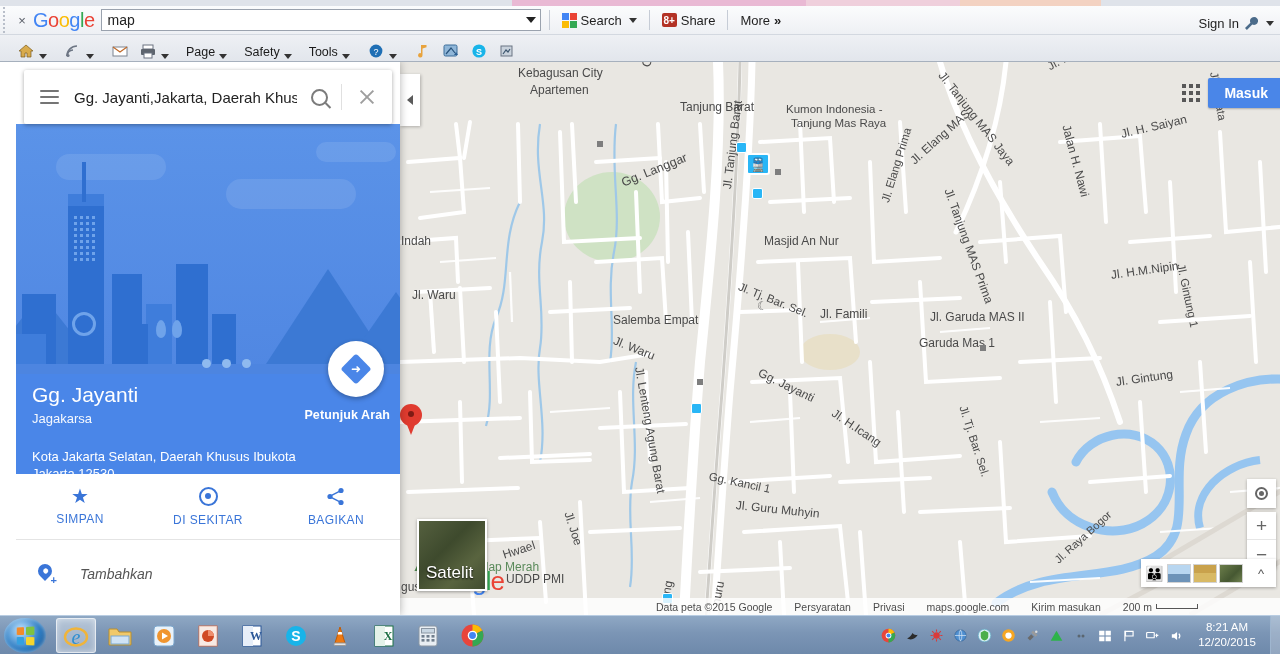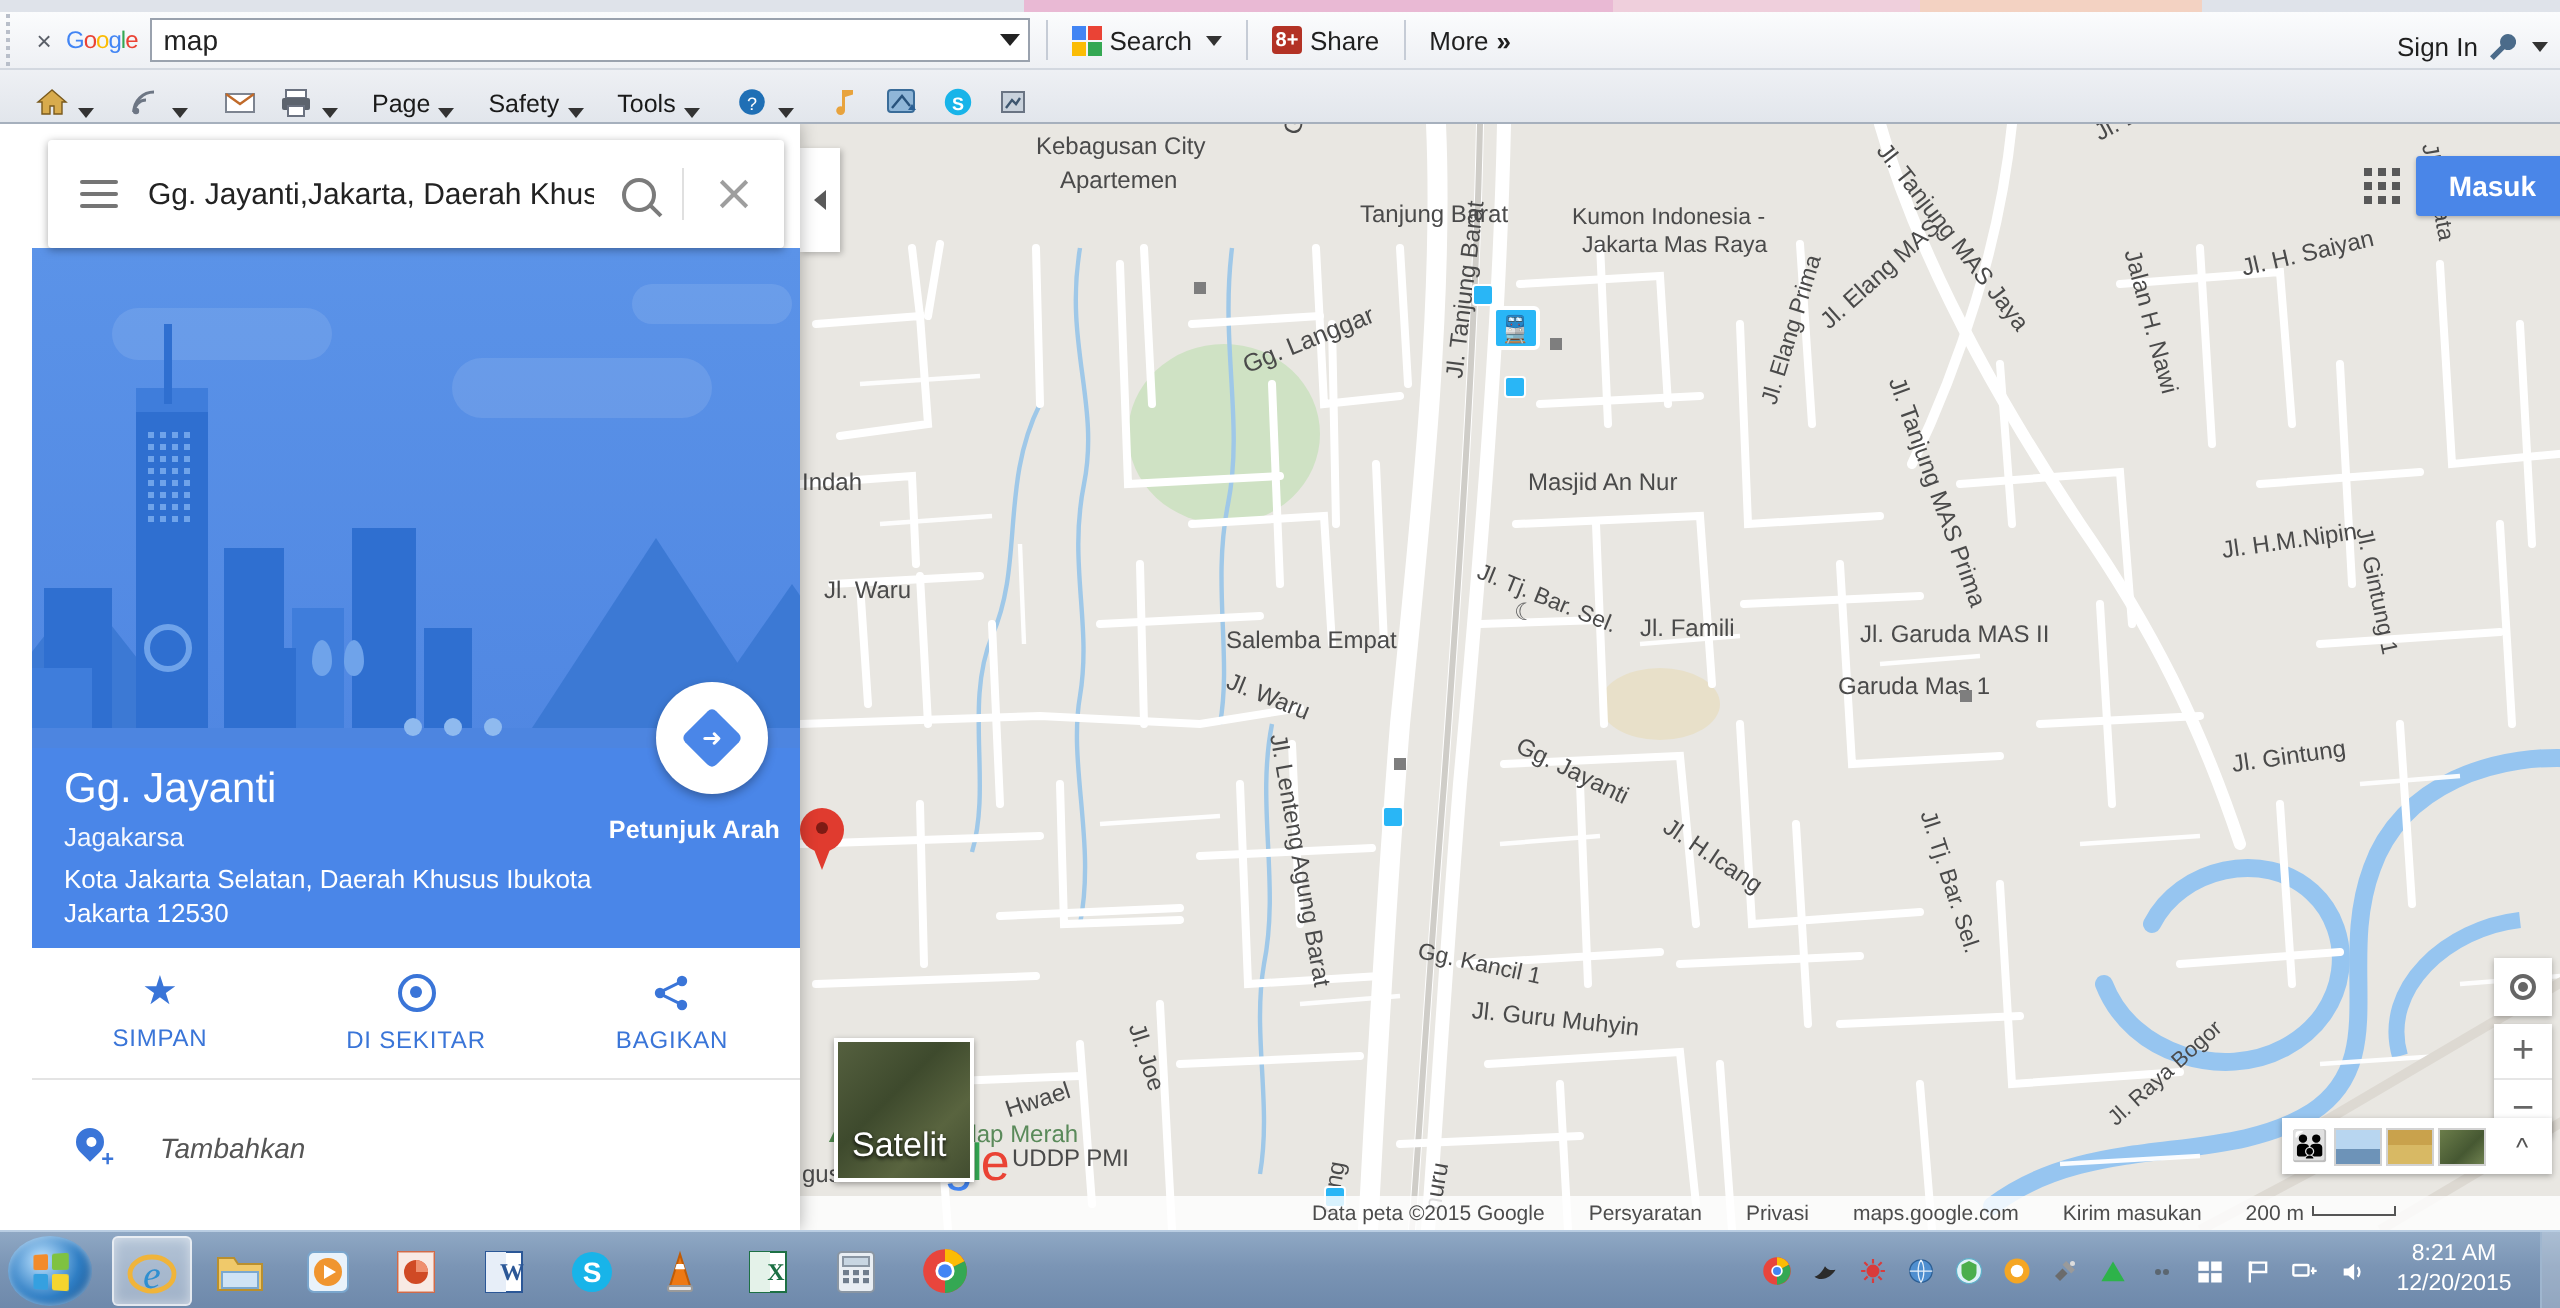--- a/index.html
+++ b/index.html
@@ -28,21 +28,21 @@
     display: flex; align-items: center;
   }
   .tb-dotted {
     width: 8px; height: 26px;
     border-left: 2px dotted #b9bfca; margin-left: 3px;
   }
   #gt-close {
     width: 22px; text-align: center; color: #5a5f68; font-size: 13px;
     cursor: default;
   }
-  #gt-logo { font-size: 12px; letter-spacing: -0.5px; padding: 0 6px 0 0; }
+  #gt-logo { font-size: 20px; letter-spacing: -0.5px; padding: 0 6px 0 0; }
   #gt-logo .b { color:#4285F4 } #gt-logo .r { color:#EA4335 }
   #gt-logo .y { color:#FBBC05 } #gt-logo .g { color:#34A853 }
   #gt-searchwrap {
     position: relative; width: 440px; height: 22px;
     border: 1px solid #9aa2ae; background: #fff;
     display: flex; align-items: flex-start;
   }
   #gt-searchinput {
     border: 0; outline: 0; font-size: 14px; color: #222;
     width: 400px; padding-left: 6px; height: 20px;
@@ -147,21 +147,21 @@
     position:absolute; left:0; bottom:0; width:384px; height:10px; background:#4d85e0;
   }
 
   
   #place-card {
     position: absolute; left:0; top: 312px; width: 384px; height: 100px;
     background: #4a86e8; color:#fff; padding: 8px 16px 0 16px;
   }
   #place-title { font-size: 21px; line-height: 26px; margin-bottom: 2px; }
   #place-sub { font-size: 13px; line-height: 18px; opacity: 0.95; }
-  #place-addr { font-size: 13px; line-height: 17px; margin-top: 3px; }
+  #place-addr { font-size: 13px; line-height: 17px; margin-top: 20px; }
   #directions-fab {
     position: absolute; right: 16px; top: -33px; width: 56px; height: 56px;
     background:#fff; border-radius:50%; box-shadow: 0 2px 5px rgba(0,0,0,0.3);
     display:flex;align-items:center;justify-content:center;
   }
   .diamond-arrow {
     width: 22px; height: 22px; background:#4a86e8; transform: rotate(45deg);
     border-radius: 3px; display:flex;align-items:center;justify-content:center;
   }
   .diamond-arrow::after {
@@ -617,21 +617,21 @@
         <path d="M790 553 L 896 490"></path>
         <path d="M700 553 L 800 500"></path>
       </g>
     </svg>
 
     <div id="map-labels">
         <div class="maplbl" style="left: 118px; top: 4px; font-size: 12px;">Kebagusan City</div>
         <div class="maplbl" style="left: 130px; top: 21px; font-size: 12px;">Apartemen</div>
         <div class="maplbl" style="left: 280px; top: 38px; font-size: 12px;">Tanjung Barat</div>
         <div class="maplbl" style="left: 386px; top: 41px; font-size: 11.5px;">Kumon Indonesia -</div>
-        <div class="maplbl" style="left: 391px; top: 55px; font-size: 11.5px;">Jakarta Mas Raya</div>
+        <div class="maplbl" style="left: 391px; top: 55px; font-size: 11.5px;">Tanjung Mas Raya</div>
         <div class="maplbl" style="left: 222px; top: 114px; font-size: 12.5px; transform: rotate(-22deg); transform-origin: left center;">Gg. Langgar</div>
         <div class="maplbl" style="left: 246px; top: -2px; font-size: 12.5px; transform: rotate(-78deg); transform-origin: left center;">Gg. Langgar</div>
         <div class="maplbl" style="left: 327px; top: 120px; font-size: 12px; transform: rotate(-83deg); transform-origin: left center;">Jl. Tanjung Barat</div>
         <div class="maplbl" style="left: 648px; top: -2px; font-size: 12px; transform: rotate(-28deg); transform-origin: left center;">Jl. Langgar</div>
         <div class="maplbl" style="left: 541px; top: 4px; font-size: 12px; transform: rotate(52deg); transform-origin: left center;">Jl. Tanjung MAS Jaya</div>
         <div class="maplbl" style="left: 512px; top: 93px; font-size: 12px; transform: rotate(-42deg); transform-origin: left center;">Jl. Elang MAS</div>
         <div class="maplbl" style="left: 485px; top: 134px; font-size: 11.5px; transform: rotate(-73deg); transform-origin: left center;">Jl. Elang Prima</div>
         <div class="maplbl" style="left: 548px; top: 120px; font-size: 12px; transform: rotate(70deg); transform-origin: left center;">Jl. Tanjung MAS Prima</div>
         <div class="maplbl" style="left: 666px; top: 56px; font-size: 12px; transform: rotate(75deg); transform-origin: left center;">Jalan H. Nawi</div>
         <div class="maplbl" style="left: 721px; top: 65px; font-size: 12px; transform: rotate(-13deg); transform-origin: left center;">Jl. H. Saiyan</div>

